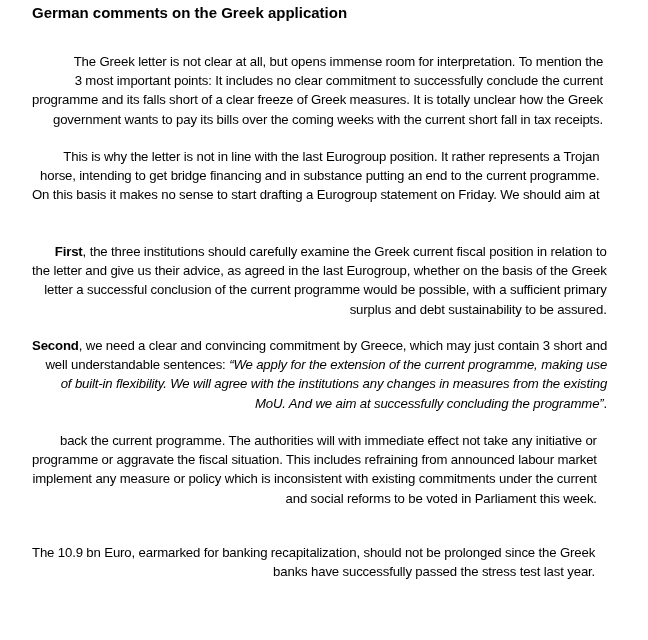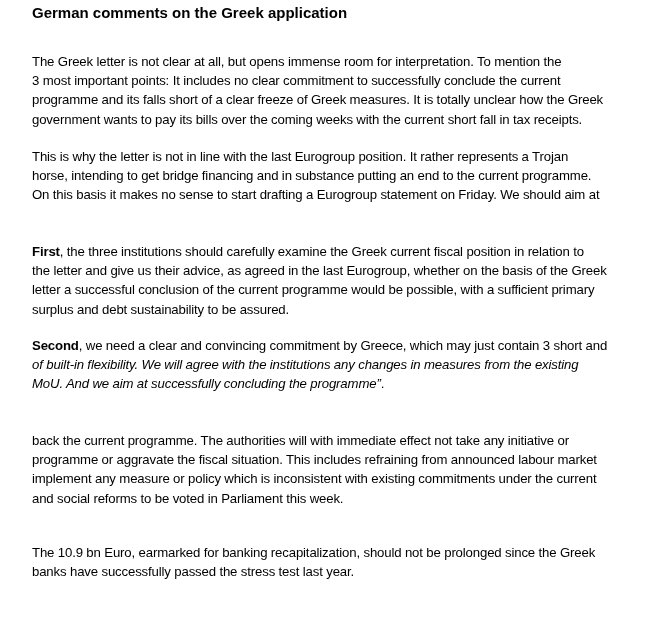--- a/index.html
+++ b/index.html
@@ -33,20 +33,21 @@
   .para {
     position: absolute;
     left: 0;
     font-size: 13.2px;
     line-height: 19.2px;
     letter-spacing: -0.15px;
   }
   .line {
     display: block;
     white-space: nowrap;
+    text-align: right;
   }
   .b { font-weight: bold; }
   .i { font-style: italic; }
   #p1 { top: 52px; }
   #p2 { top: 147px; }
   #p3 { top: 242px; }
   #p4 { top: 336px; }
   #p5 { top: 431px; }
   #p6 { top: 543px; }
 </style>
@@ -72,20 +73,21 @@
 
   <div class="para" id="p3">
     <span class="line"><span class="b">First</span><span>, the three institutions should carefully examine the Greek current fiscal position in relation to</span></span>
     <span class="line">the letter and give us their advice, as agreed in the last Eurogroup, whether on the basis of the Greek</span>
     <span class="line">letter a successful conclusion of the current programme would be possible, with a sufficient primary</span>
     <span class="line">surplus and debt sustainability to be assured.</span>
   </div>
 
   <div class="para" id="p4">
     <span class="line"><span class="b">Second</span><span>, we need a clear and convincing commitment by Greece, which may just contain 3 short and</span></span>
+    <span class="line"><span>well understandable sentences: </span><span class="i">“We apply for the extension of the current programme, making use</span></span>
     <span class="line i">of built-in flexibility. We will agree with the institutions any changes in measures from the existing</span>
     <span class="line"><span class="i">MoU. And we aim at successfully concluding the programme”</span><span>.</span></span>
   </div>
 
   <div class="para" id="p5">
     <span class="line">back the current programme. The authorities will with immediate effect not take any initiative or</span>
     <span class="line">programme or aggravate the fiscal situation. This includes refraining from announced labour market</span>
     <span class="line">implement any measure or policy which is inconsistent with existing commitments under the current</span>
     <span class="line">and social reforms to be voted in Parliament this week.</span>
   </div>

